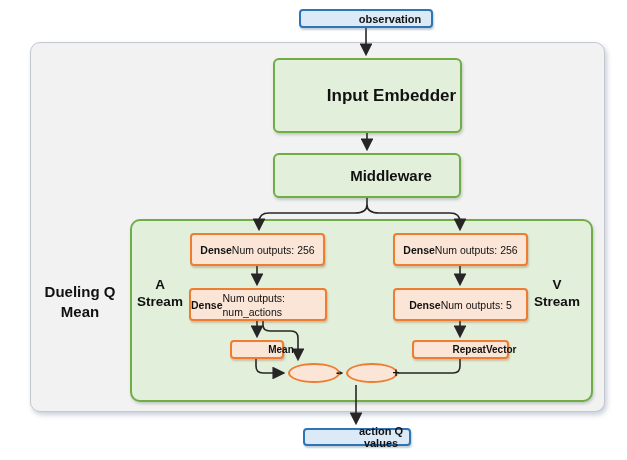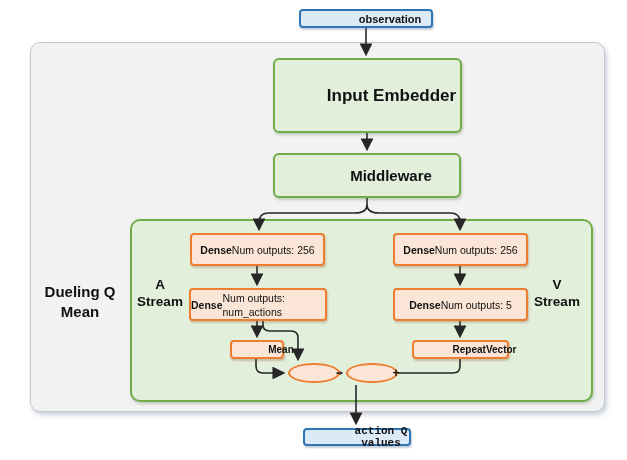--- a/index.html
+++ b/index.html
@@ -144,17 +144,17 @@
     <span>RepeatVector</span>
   </div>
 
   <div class="abs op-circle center" style="left:288px;top:363px;">
     <span>-</span>
   </div>
   <div class="abs op-circle center" style="left:346px;top:363px;">
     <span>+</span>
   </div>
 
-  <div class="abs io-box center" style="left:303px;top:428px;width:108px;height:18px;font-family:Liberation Mono, monospace;">
+  <div class="abs io-box center" style="left:303px;top:428px;width:108px;height:18px;">
     <span>action Q values</span>
   </div>
 
 </div>
 
 </body></html>

